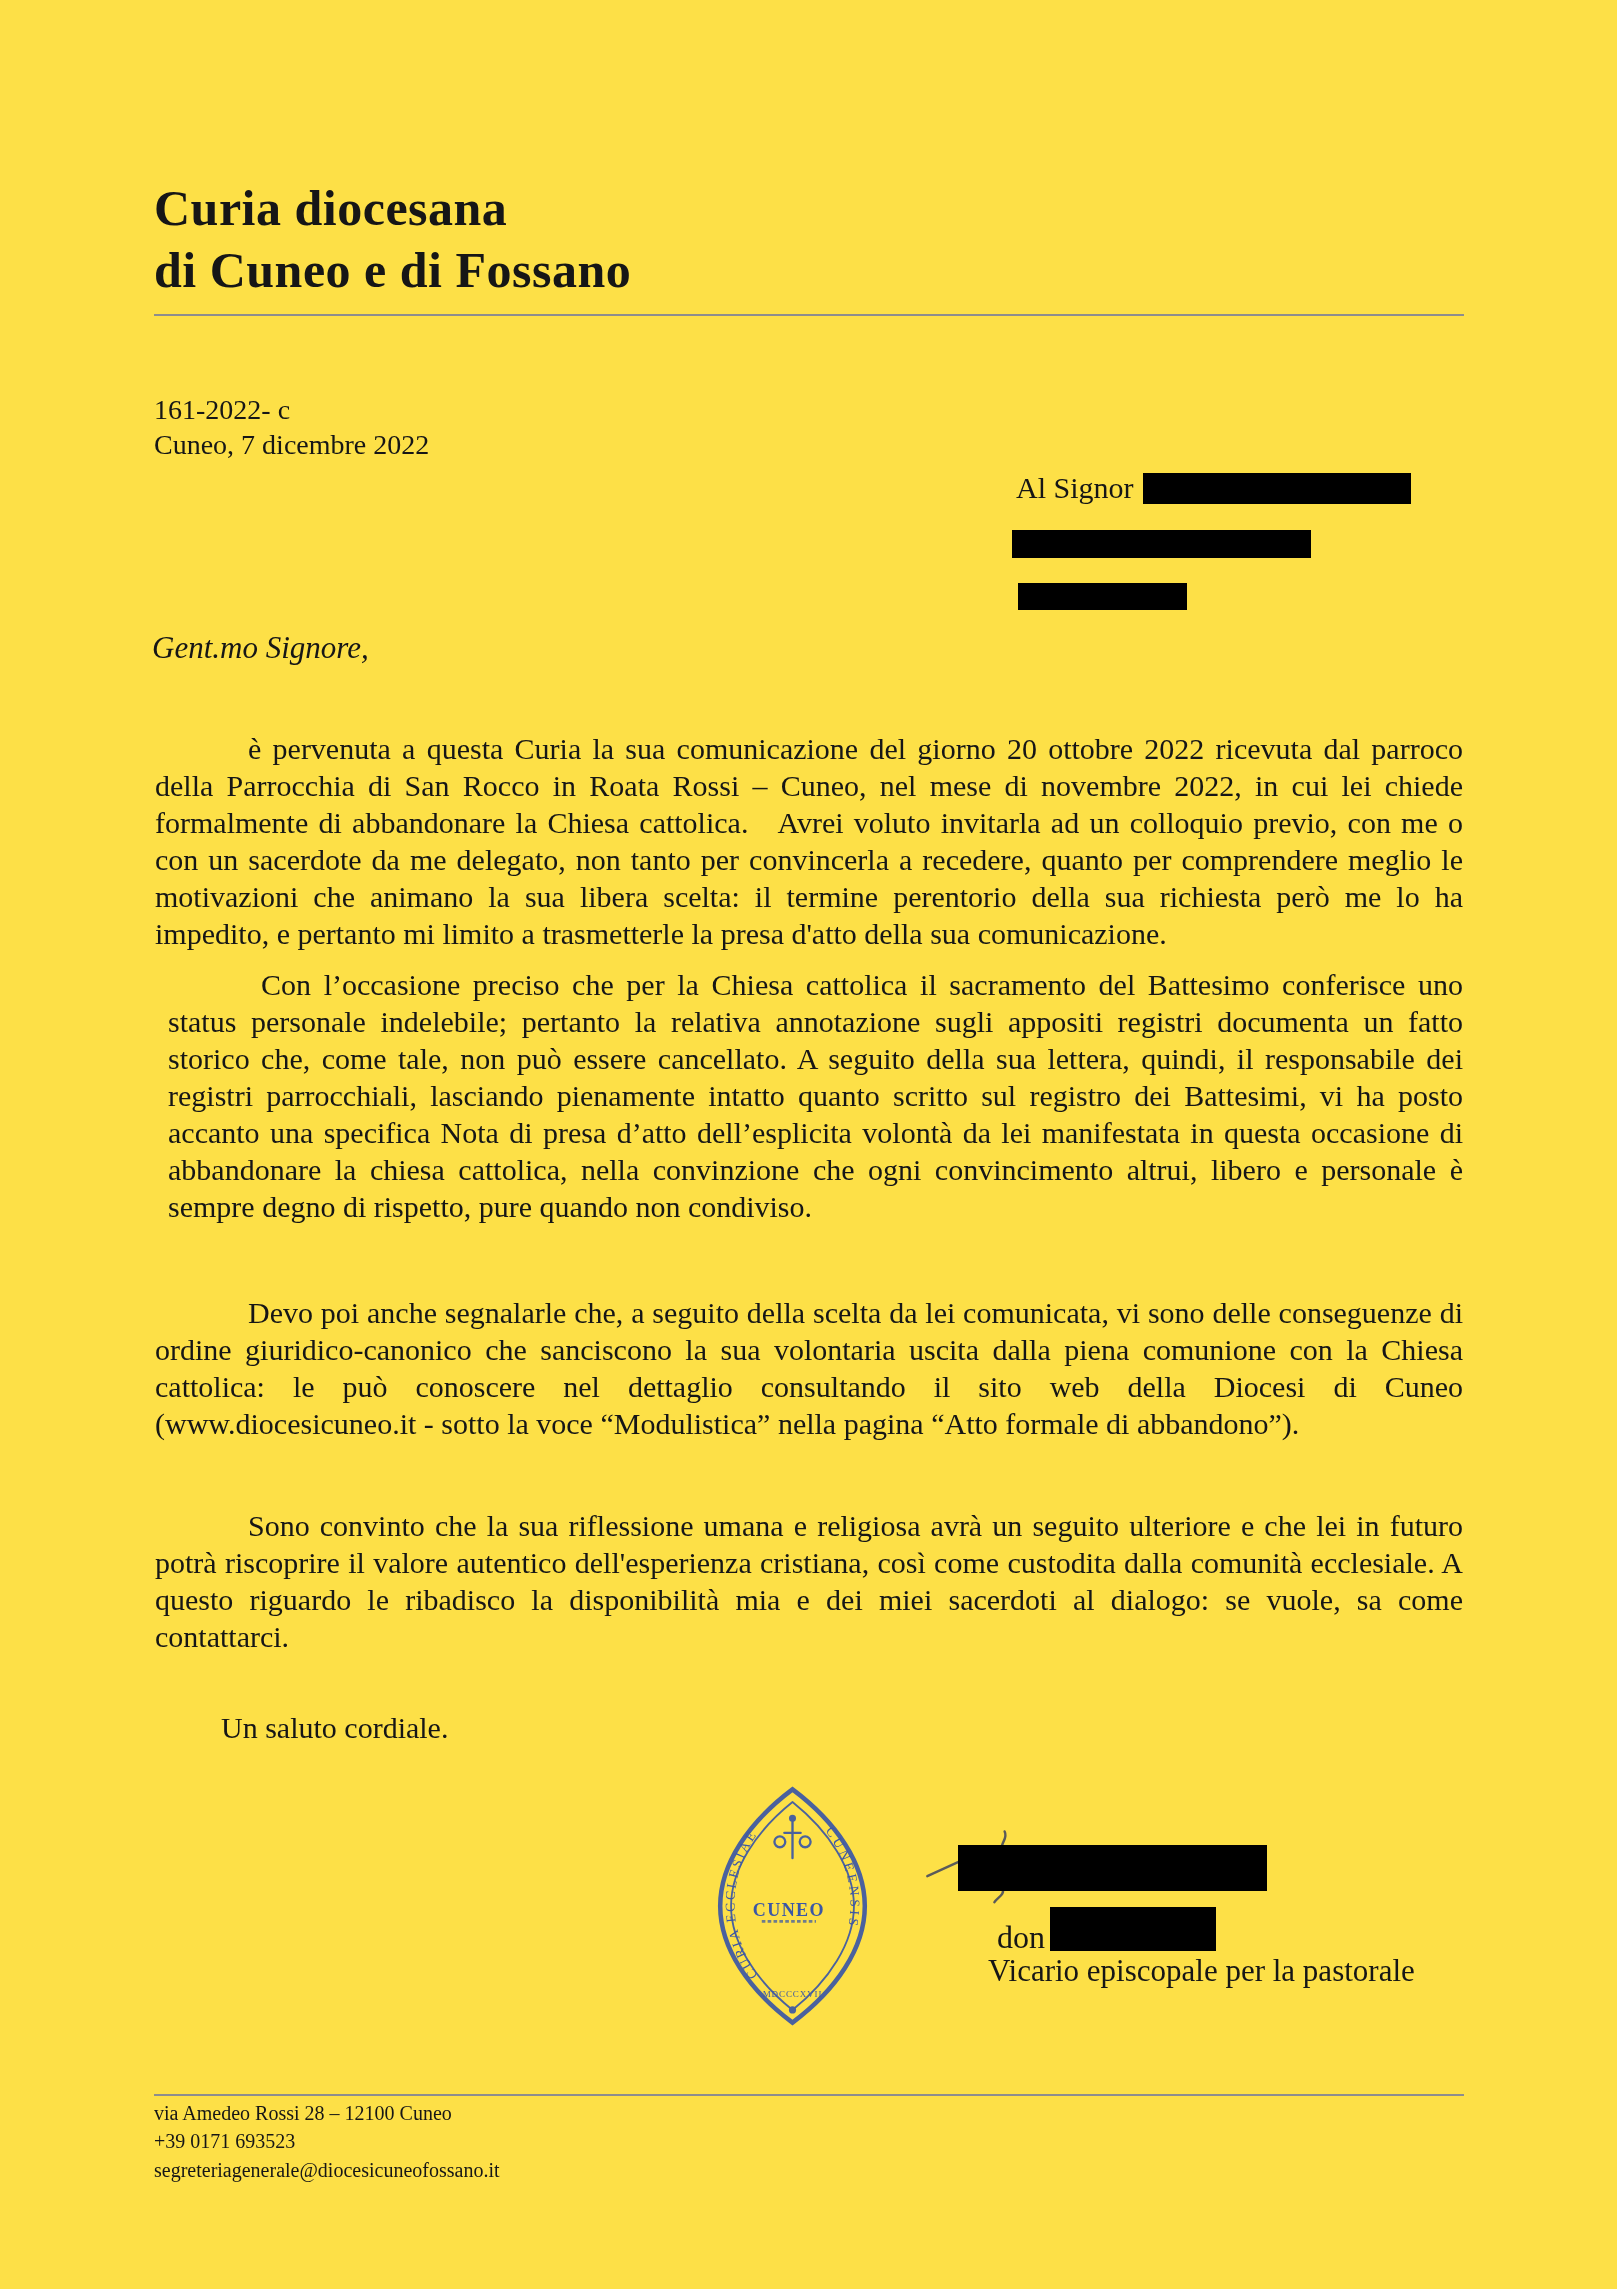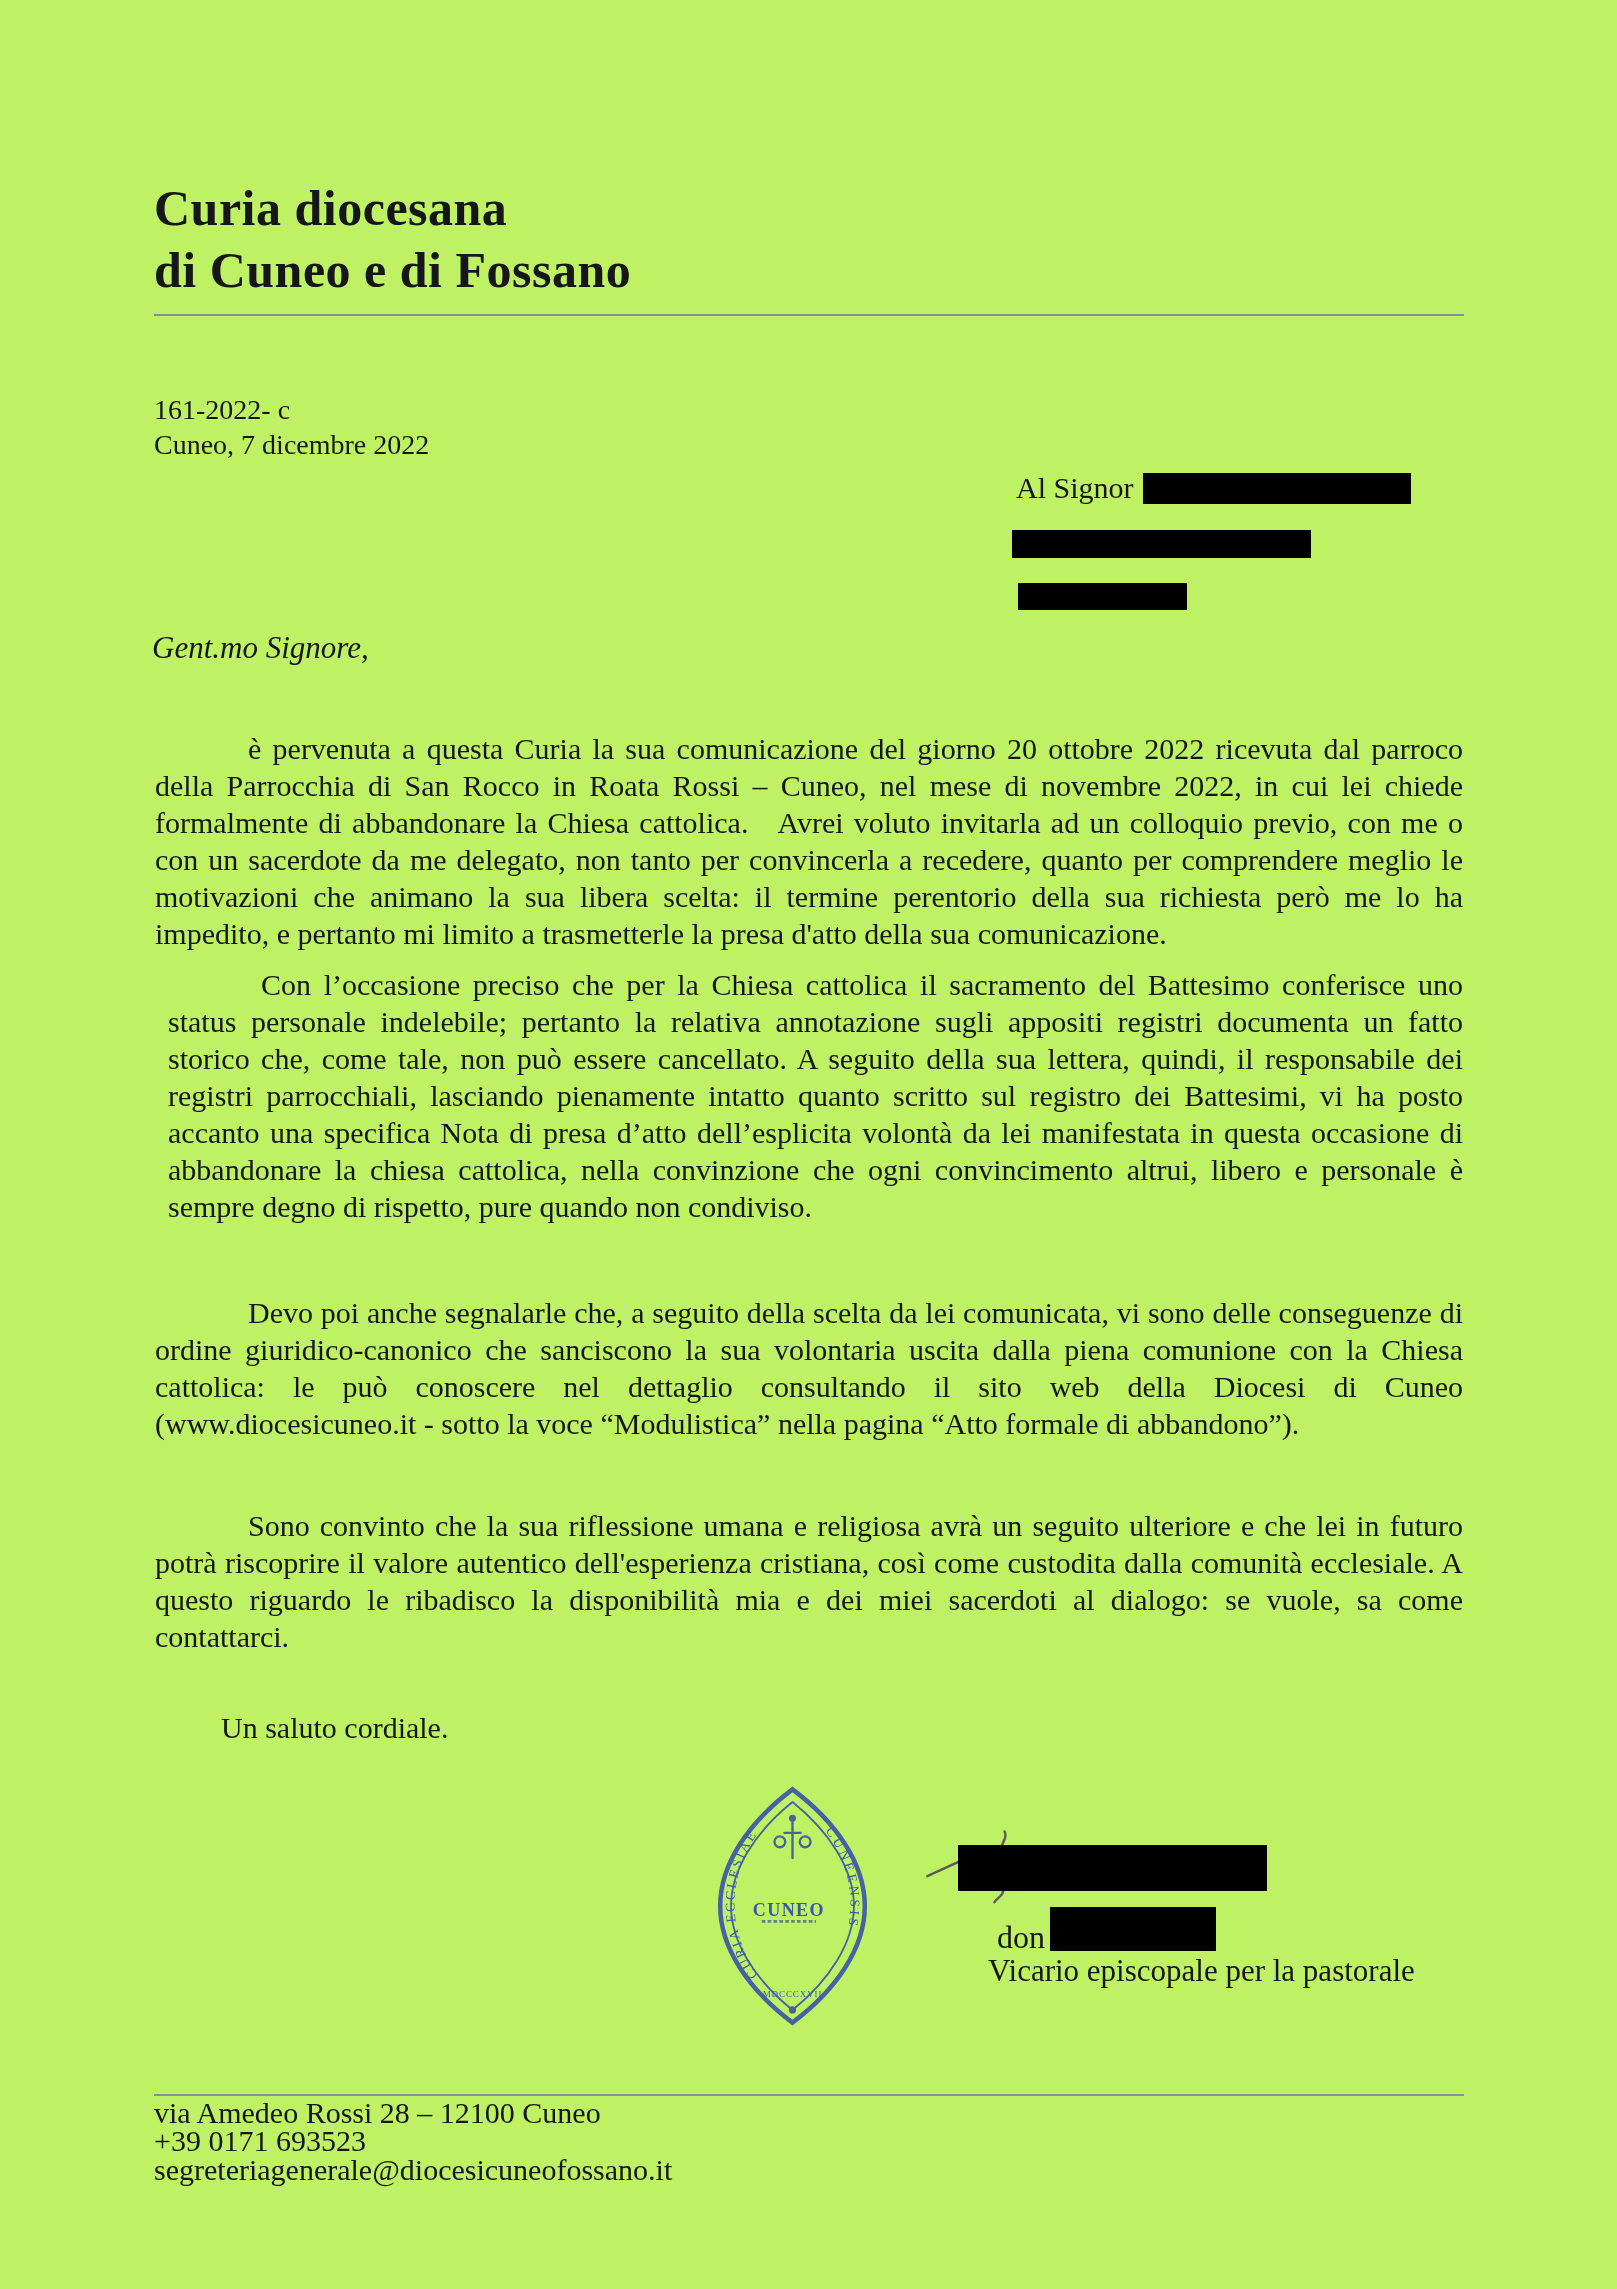--- a/index.html
+++ b/index.html
@@ -1,19 +1,19 @@
 <!DOCTYPE html>
 <html style="font-size:15px"><head>
 <meta charset="utf-8">
 <style>
   html,body{margin:0;padding:0;background:#e8e8e8;}
   .page{
     position:relative;
     width:1617px;height:2290px;
-    background:#bef264;
+    background:#fde047;
     font-family:"Liberation Serif", serif;
     color:#161616;
     overflow:hidden;
   }
   .abs{position:absolute;}
   
   .title{left:154px;top:177px;font-size:50px;font-weight:bold;line-height:62px;letter-spacing:0.5px;}
   .rule{height:1.9px;background:#8d8d8d;width:1310px;left:154px;}
   .rule-top{top:314px;}
   .rule-bottom{top:2094px;}
@@ -36,21 +36,21 @@
   .body p.closing{margin-top:54px;text-align:left;text-indent:66px;}
   
   .sig-stroke{left:918px;top:1820px;}
   .sig-redact{left:958px;top:1845px;width:309px;height:46px;z-index:2;}
   .sig-don{left:997px;top:1919px;font-size:32px;}
   .sig-don-redact{left:1050px;top:1907px;width:166px;height:44px;}
   .sig-role{left:988px;top:1953px;font-size:31px;}
   
   .seal{left:701px;top:1784px;}
   
-  .footer{left:154px;top:2099px;font-size:30px;line-height:28.4px;}
+  .footer{left:154px;top:2099px;font-size:20px;line-height:28.4px;}
 </style>
 </head>
 <body>
 
 <div class="page">
 
   <div class="abs title">
     <div>Curia diocesana</div>
     <div>di Cuneo e di Fossano</div>
   </div>

